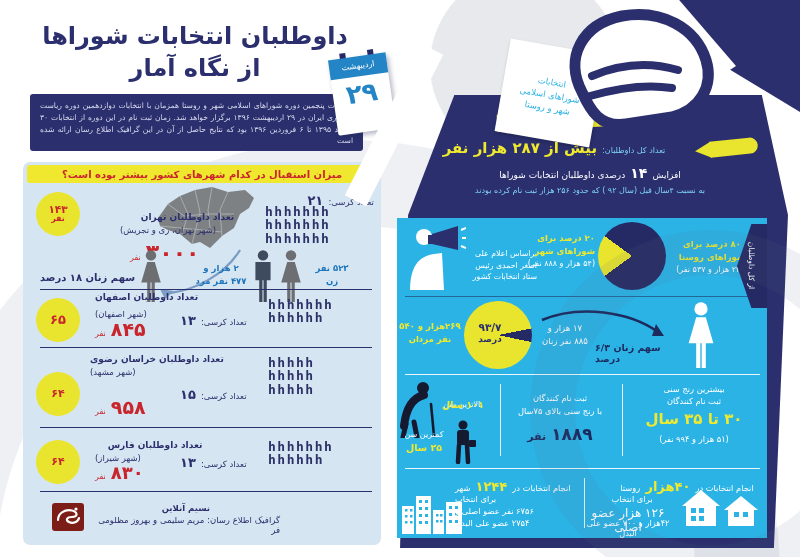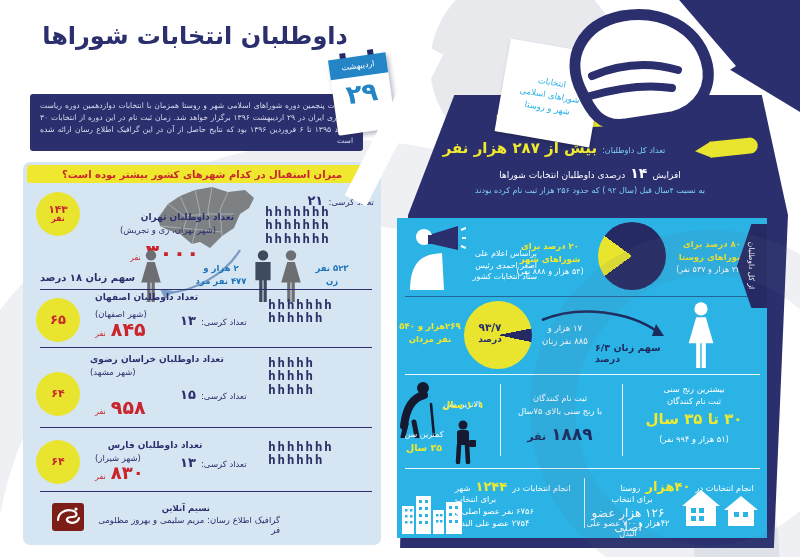--- a/index.html
+++ b/index.html
@@ -39,20 +39,21 @@
 </style>
 </head>
 <body>
 
 <div class="ring" style="left:-90px;top:140px;width:700px;height:700px;border:85px solid rgba(125,140,160,0.13);z-index:1"></div>
 <div class="ring" style="left:430px;top:-30px;width:190px;height:190px;background:rgba(190,193,200,0.35);z-index:1"></div>
 <div class="ring" style="left:530px;top:230px;width:270px;height:270px;border:45px solid rgba(90,105,135,0.10);z-index:6"></div>
 
 <div class="abs rtl c b navytxt" style="left:40px;top:20px;width:310px;font-size:24px;line-height:1.35;z-index:3">
   <div>داوطلبان انتخابات شوراها</div>
+  <div>از نگاه آمار</div>
 </div>
 
 <div class="navybox rtl" style="left:30px;top:94px;width:333px;height:57px;border-radius:3px;z-index:3;
             padding:6px 10px;box-sizing:border-box">
   <div style="color:#d9dcf0;font-size:7.6px;line-height:1.55;text-align:justify">انتخابات پنجمین دوره شوراهای اسلامی شهر و روستا همزمان با انتخابات دوازدهمین دوره ریاست جمهوری ایران در ۲۹ اردیبهشت ۱۳۹۶ برگزار خواهد شد. زمان ثبت نام در این دوره از انتخابات ۳۰ اسفند ۱۳۹۵ تا ۶ فروردین ۱۳۹۶ بود که نتایج حاصل از آن در این گرافیک اطلاع رسان ارائه شده است</div>
 </div>
 
 <div class="abs" style="left:333px;top:56px;width:58px;height:76px;transform:rotate(-8deg);z-index:4;
             background:#ffffff;box-shadow:2px 3px 5px rgba(40,45,90,.35);border-radius:2px">
   <div class="abs" style="left:12px;top:-5px;width:6px;height:10px;background:#262a64"></div>
@@ -115,21 +116,21 @@
   <polygon points="24,8 50,0 50,24 24,18" fill="#2b2f6d"></polygon>
   <rect x="20" y="9" width="8" height="9" fill="#2b2f6d"></rect>
   <path d="M53,4 L58,2 M54,12 L58,12 M53,20 L58,22" stroke="#ffffff" stroke-width="2"></path>
 </svg>
 <div class="abs rtl whitetxt" style="left:455px;top:248px;width:82px;font-size:7.8px;line-height:1.5;text-align:right;z-index:4">
   <div>براساس اعلام علی</div>
   <div>اصغر احمدی رئیس</div>
   <div>ستاد انتخابات کشور</div>
 </div>
 
-<div class="abs rtl" style="left:505px;top:240px;width:90px;text-align:center;z-index:4;line-height:1.5">
+<div class="abs rtl" style="left:505px;top:232px;width:90px;text-align:right;z-index:4;line-height:1.5">
   <div class="yellowtxt b" style="font-size:8.5px">۲۰ درصد برای</div>
   <div class="yellowtxt b" style="font-size:8.5px">شوراهای شهر</div>
   <div class="whitetxt" style="font-size:8px">(۵۴ هزار و ۸۸۸ نفر)</div>
 </div>
 
 <div class="pie1" style="left:598px;top:222px;width:68px;height:68px;z-index:4"></div>
 
 <div class="abs rtl" style="left:668px;top:238px;width:88px;text-align:center;z-index:4;line-height:1.5">
   <div class="yellowtxt b" style="font-size:8.5px">۸۰ درصد برای</div>
   <div class="yellowtxt b" style="font-size:8.5px">شوراهای روستا</div>

